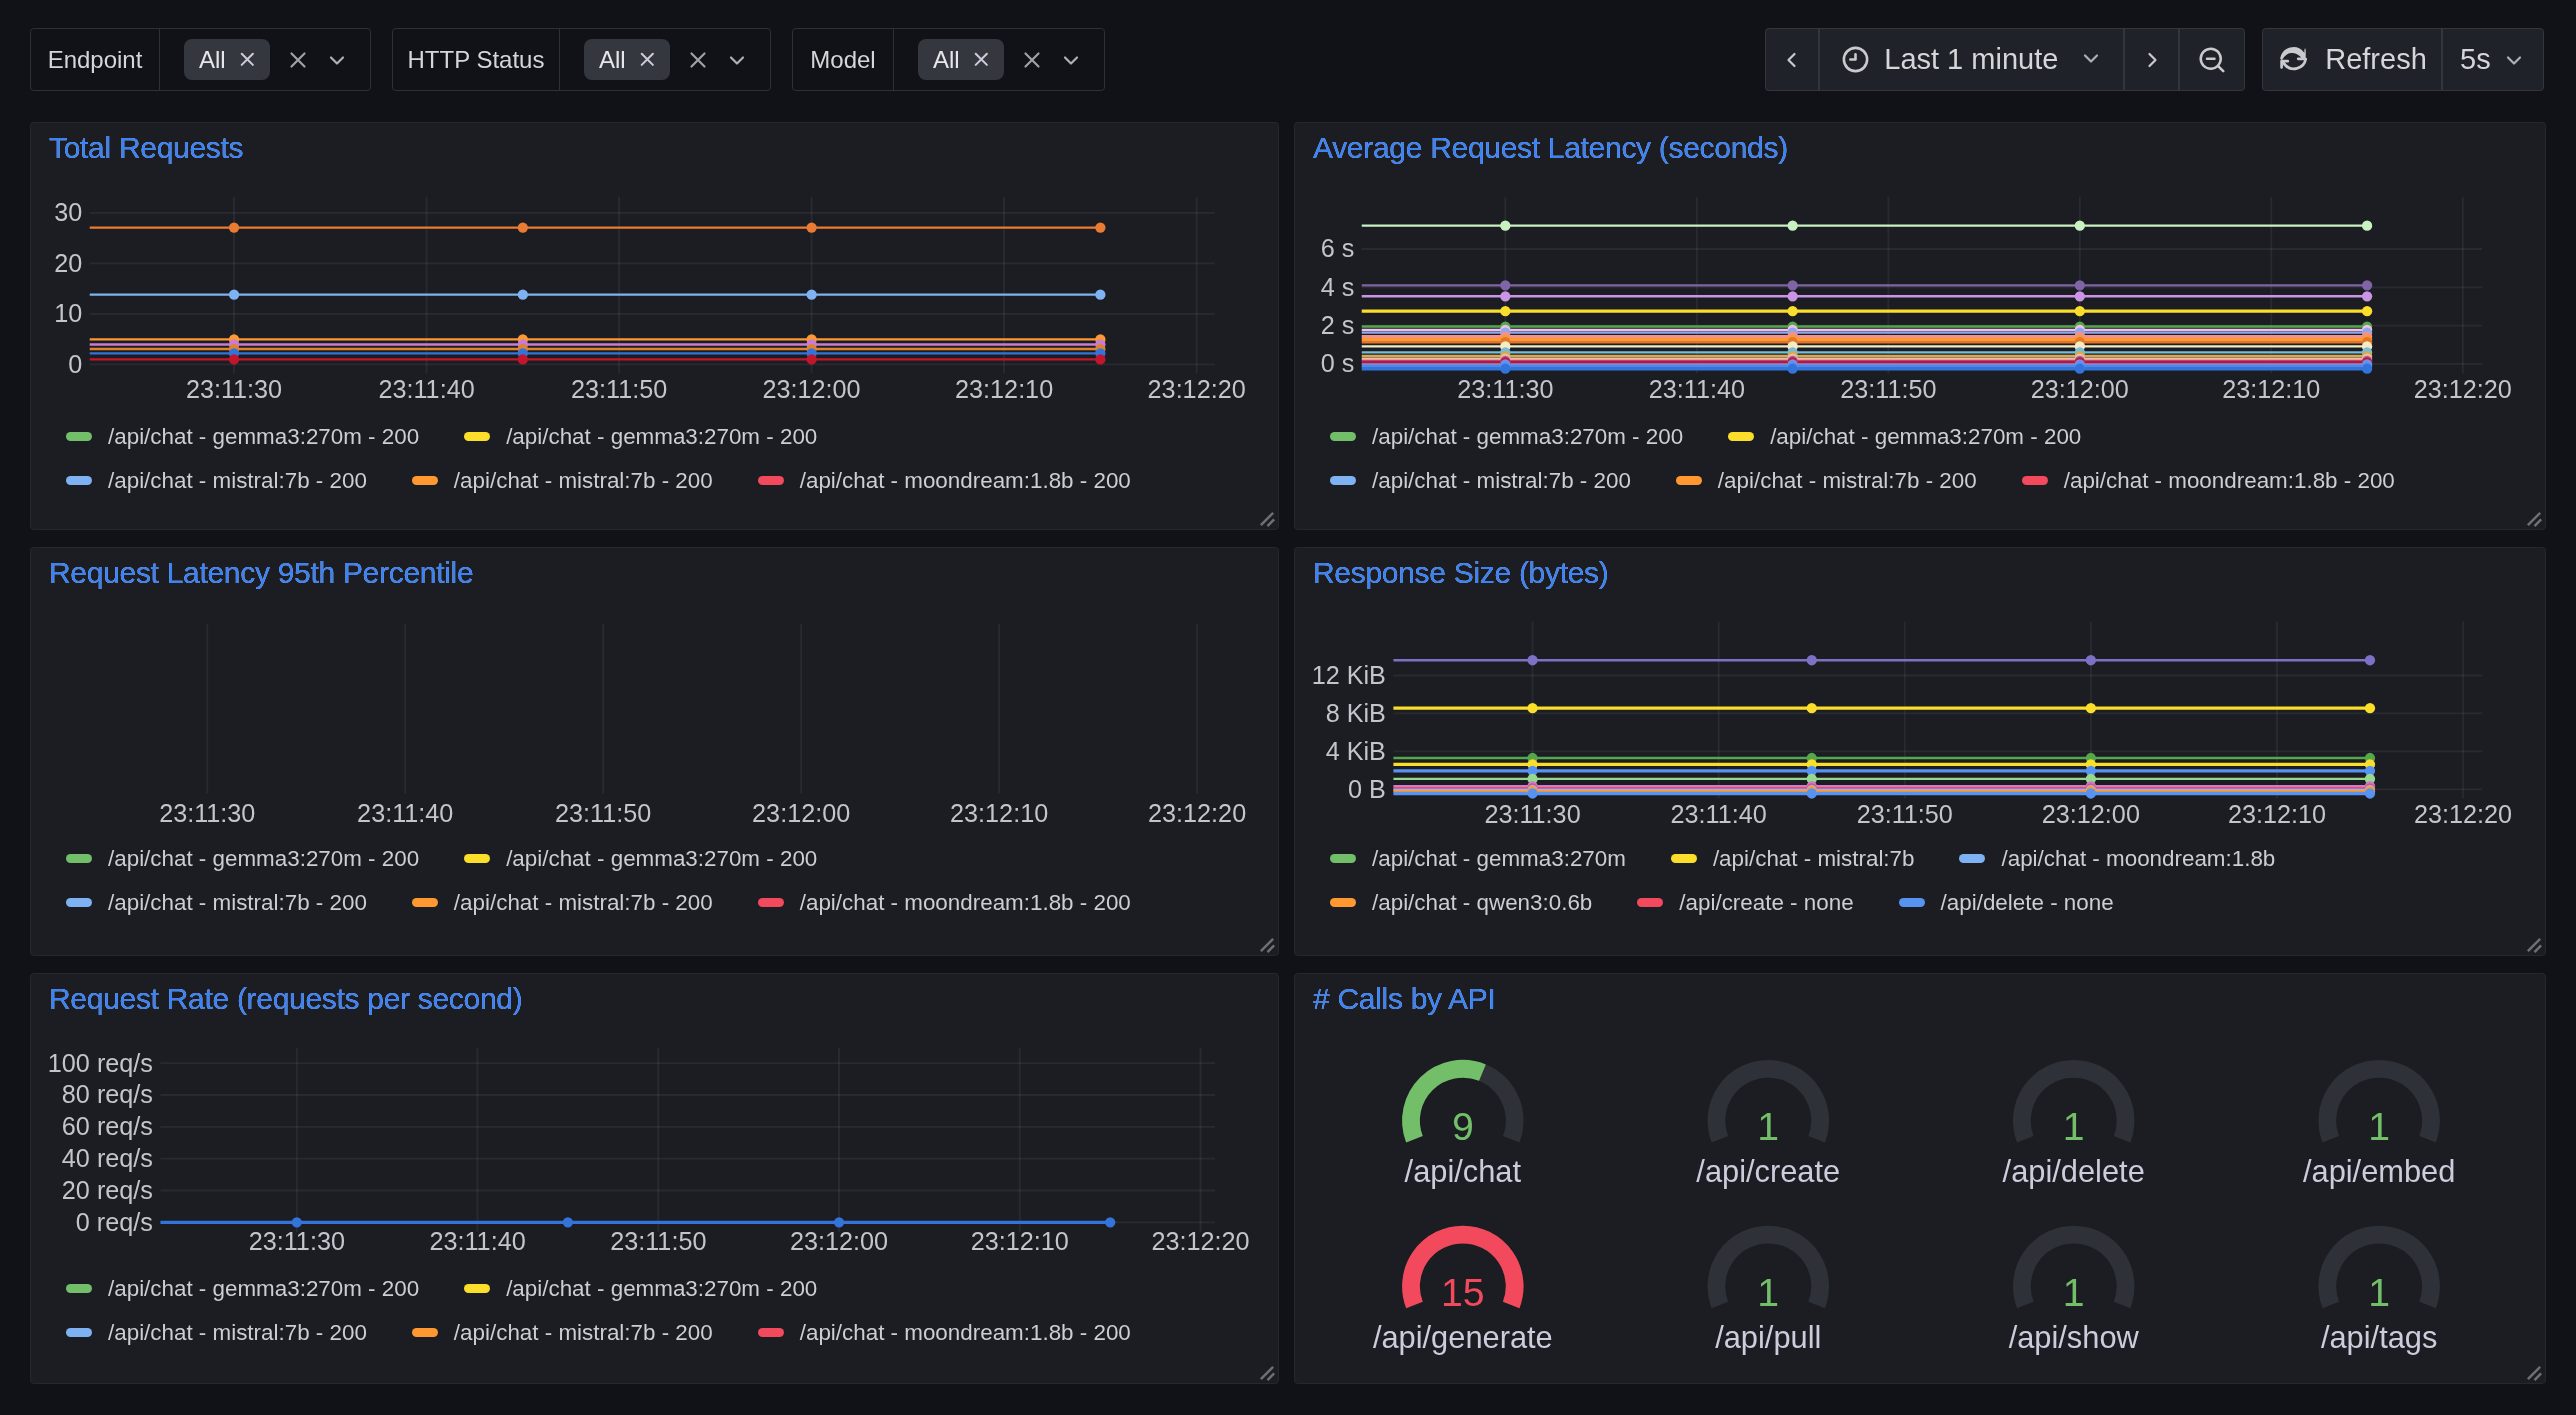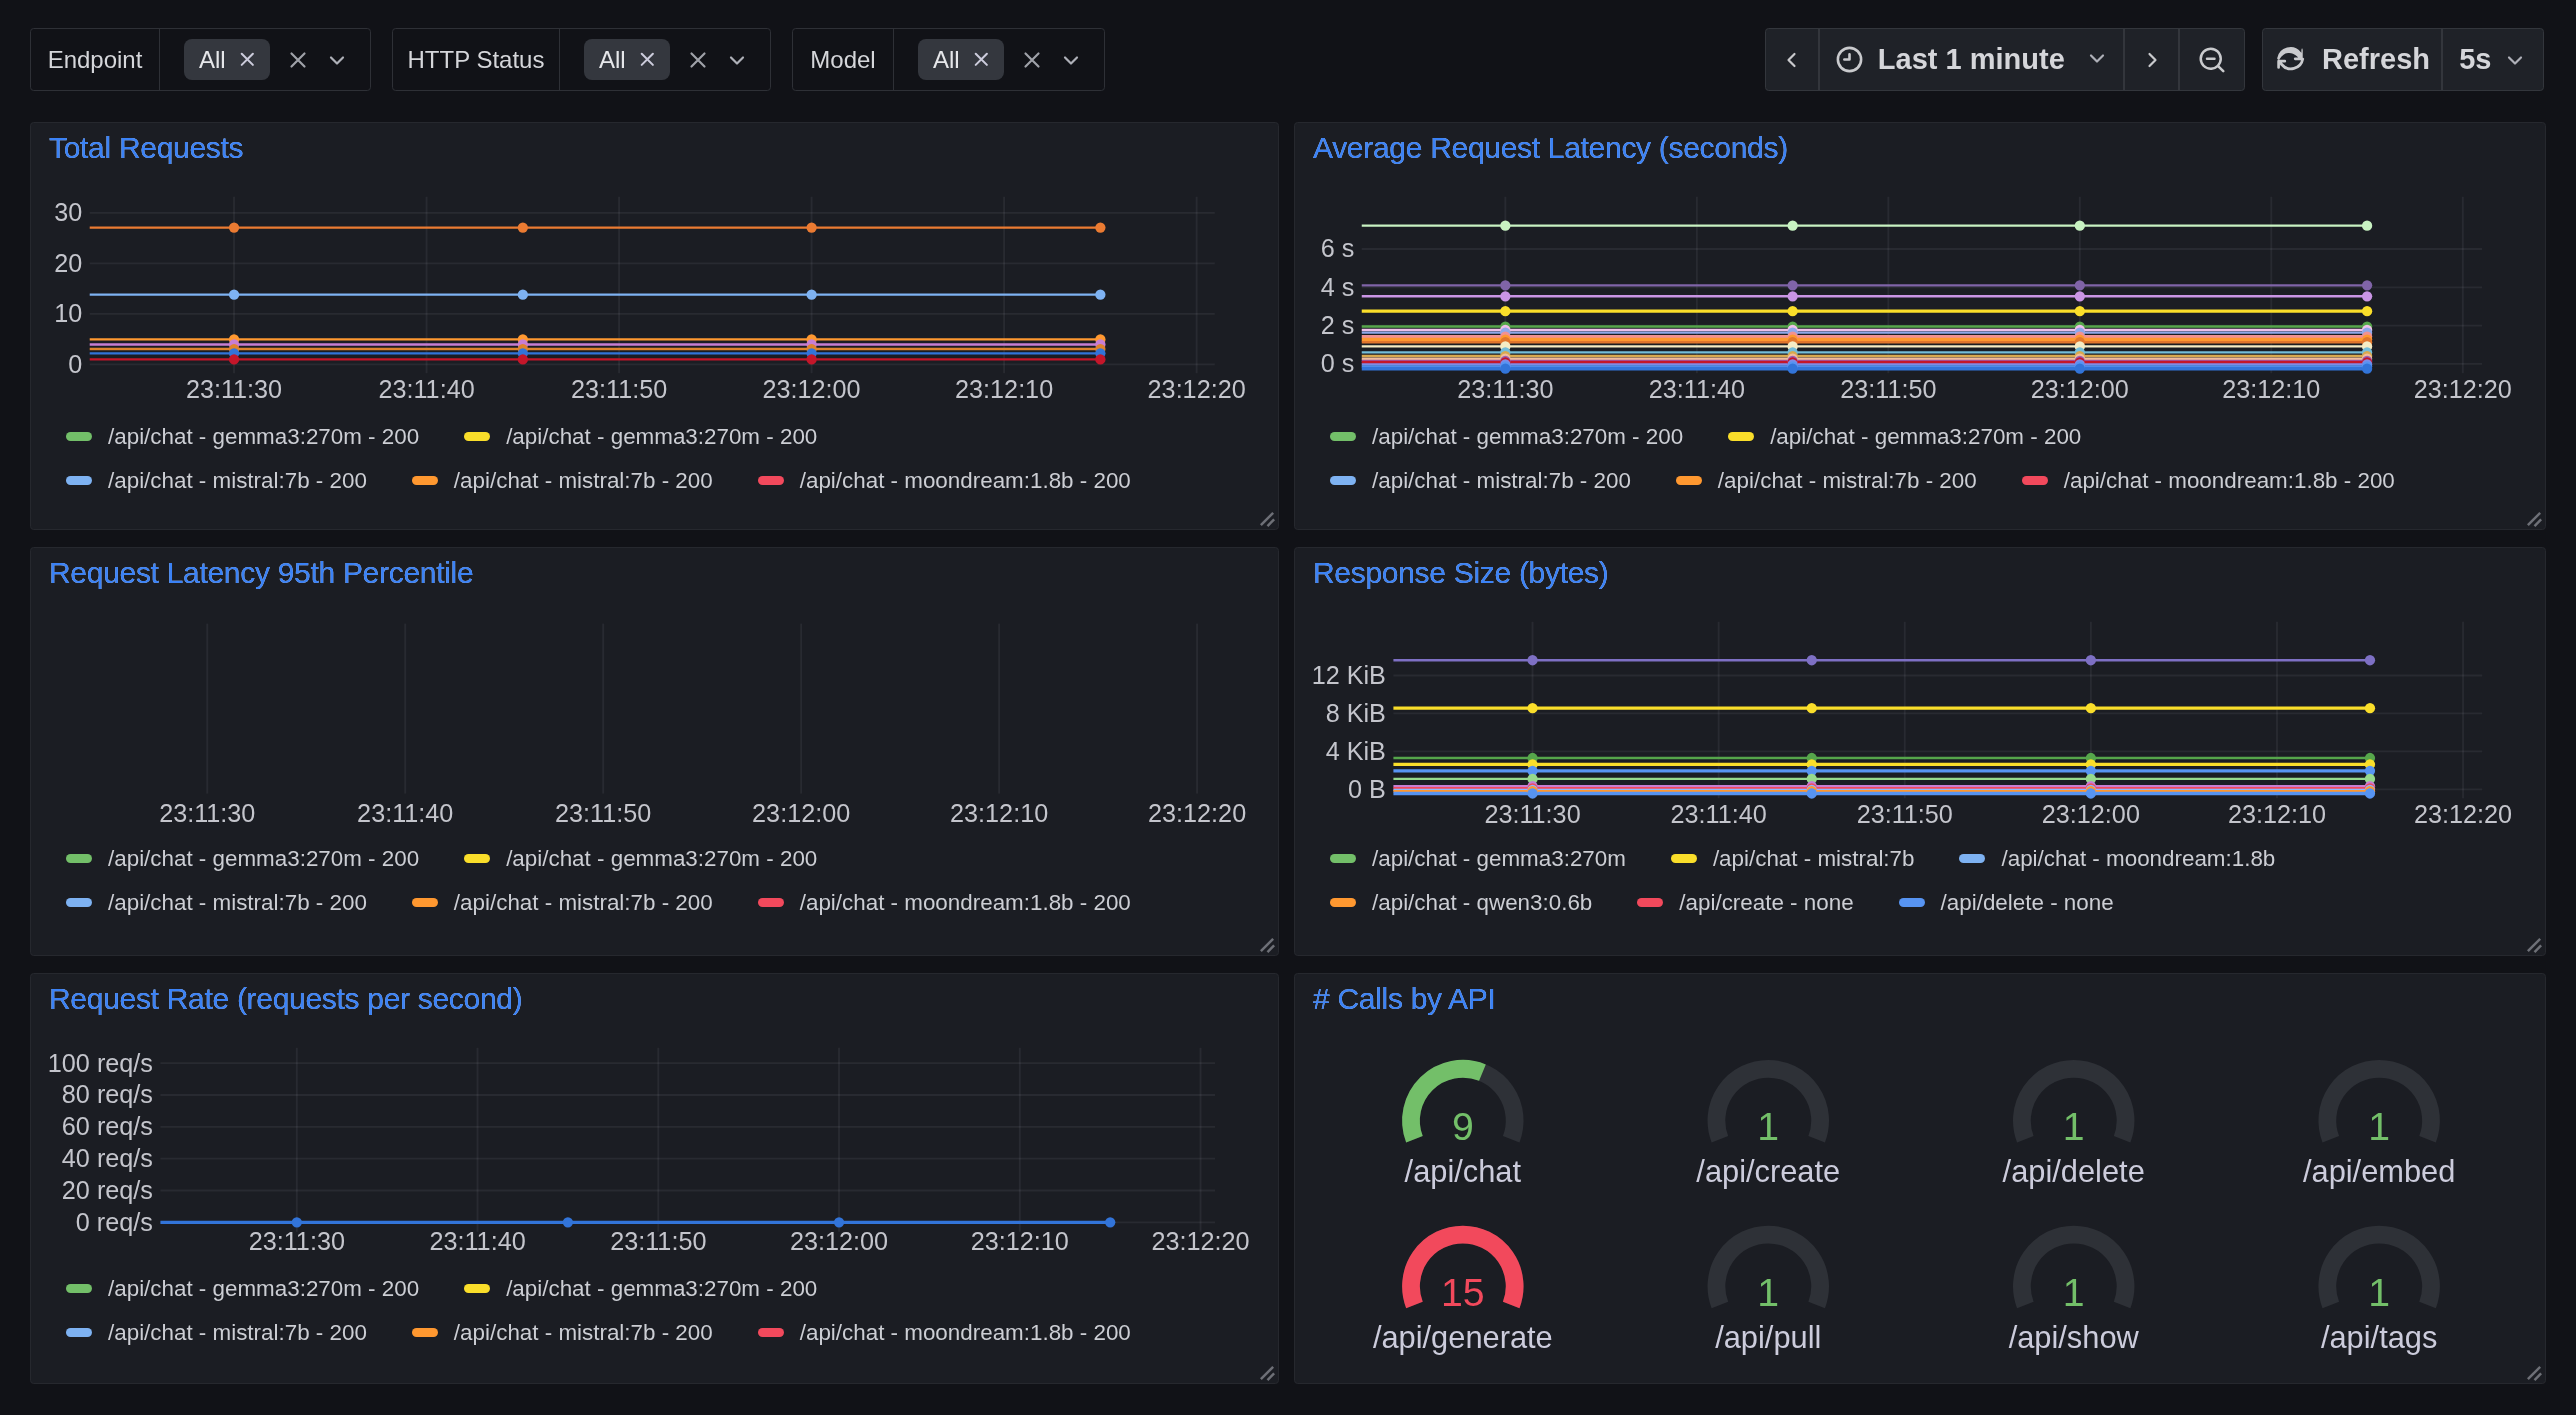--- a/index.html
+++ b/index.html
@@ -12,21 +12,21 @@
 .lm { width:26px; height:8.4px; border-radius:4.7px; flex:none; }
 .lt { font-size:22.4px; color:#ccced4; white-space:nowrap; }
 .fgroup { position:absolute; top:28px; height:63px; display:flex; border:1.9px solid #2e3036; border-radius:3.7px; background:#111217; }
 .flabel { display:flex; align-items:center; justify-content:center; font-size:24px; font-weight:500; color:#d5d6da; border-right:1.9px solid #2e3036;text-align:right; }
 .fsel { flex:1; display:flex; align-items:center; padding:0 20.6px 0 24px; }
 .tag { display:inline-flex; align-items:center; gap:11.2px; background:#34373e; border-radius:8px; padding:6.5px 13px 6.5px 15px; font-size:24px; color:#e6e7ea; }
 .fsel-icons { margin-left:auto; display:inline-flex; align-items:center; gap:15px; }
 .tgroup { position:absolute; top:28px; height:63px; display:flex; border:1.9px solid #33363c; border-radius:3.7px; background:#1f2228; }
 .tseg { display:flex; align-items:center; justify-content:center; }
 .tdiv { width:1.9px; background:#33363c; }
-.ttext { font-size:29px; font-weight:700; color:#d5d6da; }
+.ttext { font-size:29px; font-weight:400; color:#d5d6da; }
 text { font-family:"Liberation Sans", sans-serif; }
 </style></head>
 <body>
 
 <div class="fgroup" style="left:30px;width:341px">
   <div class="flabel" style="width:129px">Endpoint</div>
   <div class="fsel">
     <span class="tag">All <svg width="20.6" height="20.6" viewBox="0 0 24 24">
           <path d="M5.5 5.5 L18.5 18.5 M18.5 5.5 L5.5 18.5" stroke="#ccccdc" stroke-width="2.4" stroke-linecap="round"></path>
         </svg></span>

